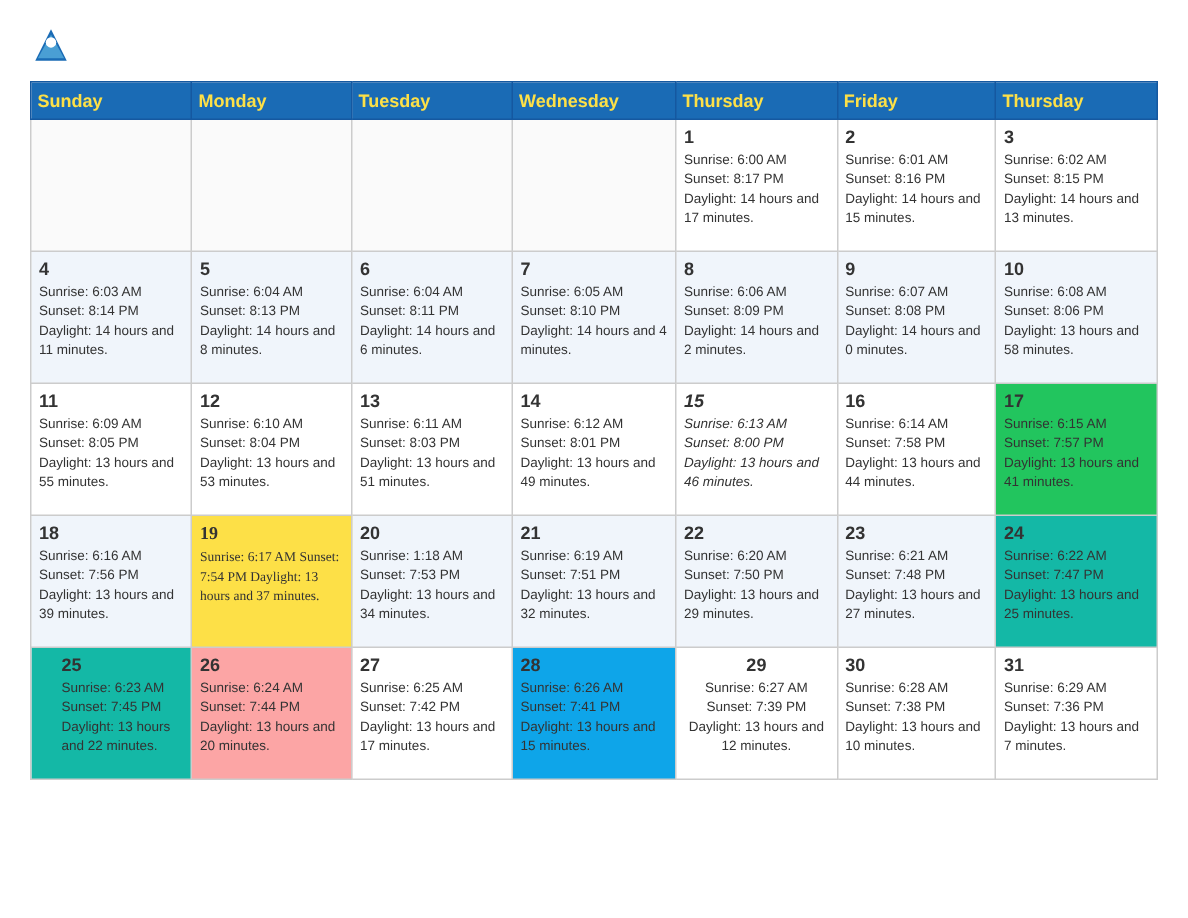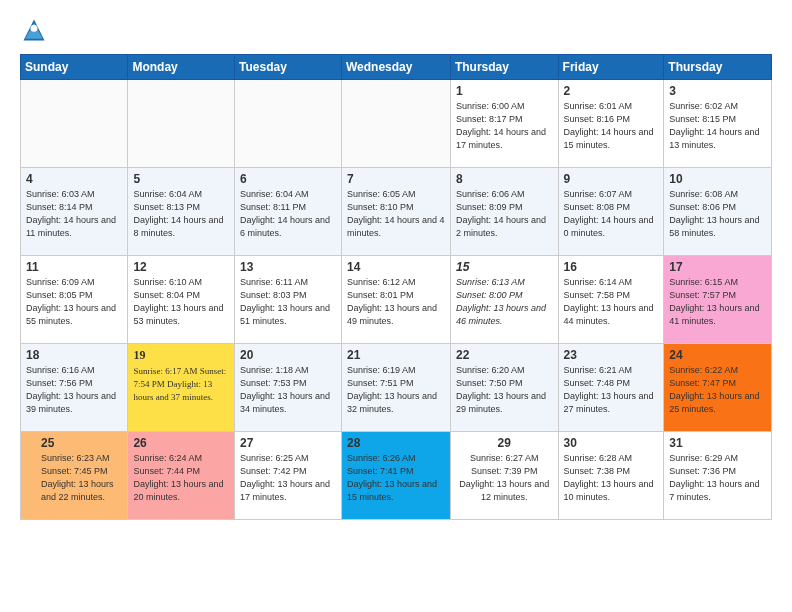--- a/index.html
+++ b/index.html
@@ -59,21 +59,21 @@
       font-size: 15px;
       color: #555;
     }
     .calendar {
       width: 100%;
       border-collapse: collapse;
       border: 1px solid #ccc;
     }
     .calendar th {
       background: #1a6bb5;
-      color: #ffffff;
+      color: #fde047;
       font-size: 12px;
       font-weight: bold;
       padding: 5px 4px;
       text-align: left;
       border: 1px solid #1558a0;
     }
     .calendar td {
       width: 113px;
       vertical-align: top;
       border: 1px solid #ccc;
@@ -258,21 +258,21 @@
 Daylight: 13 hours
 and 46 minutes.</div>
           </td>
           <td style="background: rgb(255, 255, 255);">
             <div class="day-number">16</div>
             <div class="cell-info">Sunrise: 6:14 AM
 Sunset: 7:58 PM
 Daylight: 13 hours
 and 44 minutes.</div>
           </td>
-          <td style="background: #f9a8d4; margin-top: 26px;">
+          <td style="background: #22c55e; margin-top: 26px;">
             <div class="day-number">17</div>
             <div class="cell-info">Sunrise: 6:15 AM
 Sunset: 7:57 PM
 Daylight: 13 hours
 and 41 minutes.</div>
           </td>
         </tr>
         <tr>
           <td style="background: rgb(240, 245, 251);">
             <div class="day-number">18</div>
@@ -309,30 +309,30 @@
 Daylight: 13 hours
 and 29 minutes.</div>
           </td>
           <td style="background: rgb(240, 245, 251);">
             <div class="day-number">23</div>
             <div class="cell-info">Sunrise: 6:21 AM
 Sunset: 7:48 PM
 Daylight: 13 hours
 and 27 minutes.</div>
           </td>
-          <td style="background: #f97316;">
+          <td style="background: #14b8a6;">
             <div class="day-number">24</div>
             <div class="cell-info">Sunrise: 6:22 AM
 Sunset: 7:47 PM
 Daylight: 13 hours
 and 25 minutes.</div>
           </td>
         </tr>
         <tr>
-          <td style="background: #fdba74; padding-left: 20px;">
+          <td style="background: #14b8a6; padding-left: 20px;">
             <div class="day-number">25</div>
             <div class="cell-info">Sunrise: 6:23 AM
 Sunset: 7:45 PM
 Daylight: 13 hours
 and 22 minutes.</div>
           </td>
           <td style="background: #fca5a5;">
             <div class="day-number">26</div>
             <div class="cell-info">Sunrise: 6:24 AM
 Sunset: 7:44 PM

